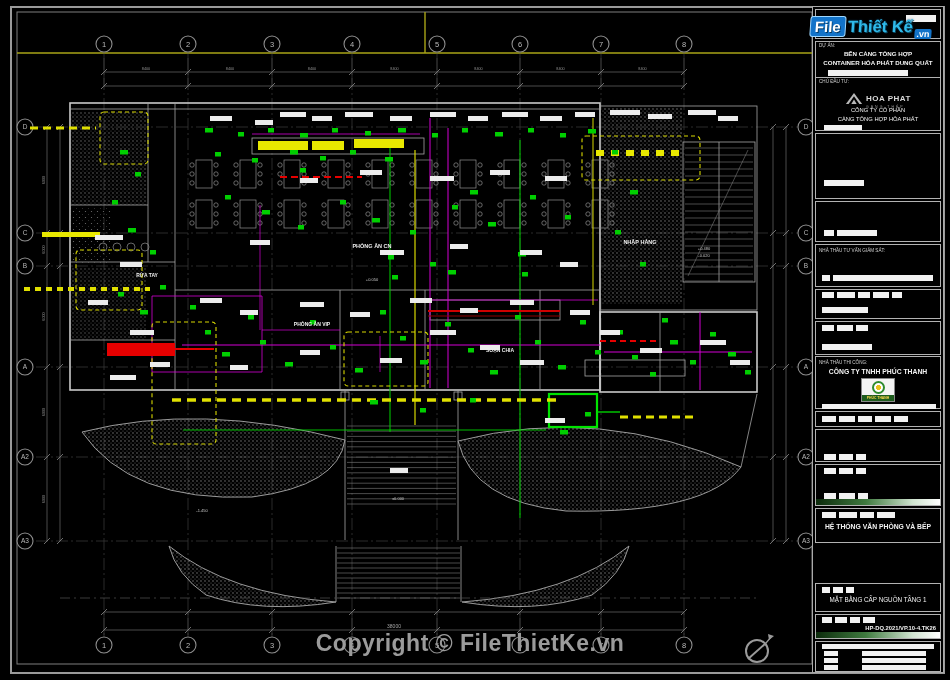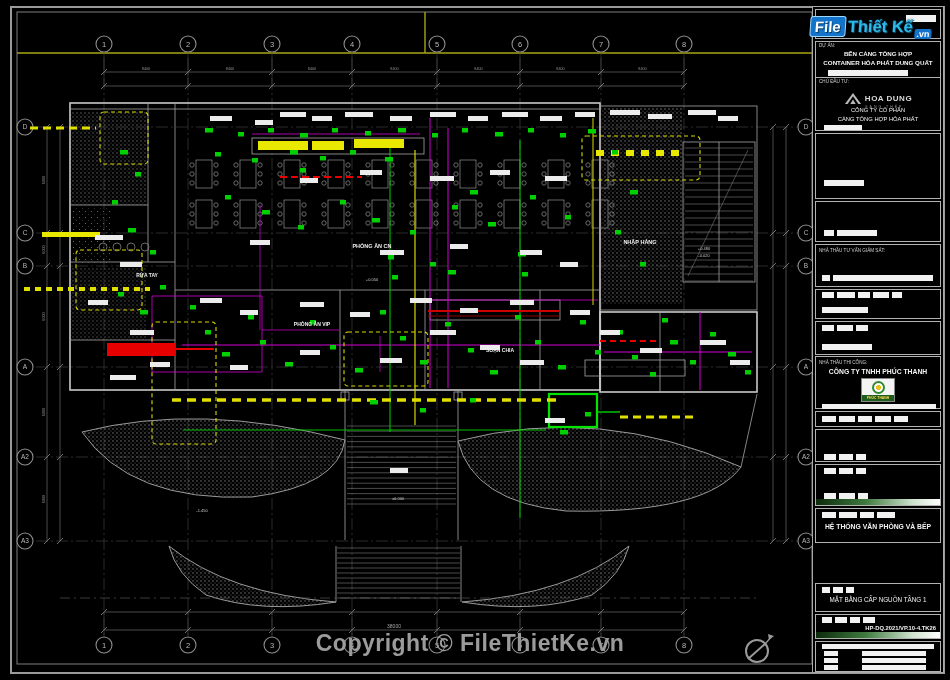--- a/index.html
+++ b/index.html
@@ -708,21 +708,21 @@
 
     <div class="tbx" style="top:70px;height:54px">
       <div class="tbl">CHỦ ĐẦU TƯ:</div>
       <div class="hp" style="top:9px">
         <svg width="18" height="13" viewBox="0 0 20 14">
           <polygon points="10,1 19,13 1,13" fill="#b9b9b9"></polygon>
           <polygon points="10,4.5 16,13 4,13" fill="#000"></polygon>
           <polygon points="10,8 13,13 7,13" fill="#b9b9b9"></polygon>
         </svg>
         <span>
-          <span class="hp-name">HOA DUNG</span>
+          <span class="hp-name">HOA PHAT</span>
           <span class="hp-sub">GANG THÉP</span>
         </span>
       </div>
       <div class="tc" style="top:29px;font-size:5.8px">CÔNG TY CỔ PHẦN</div>
       <div class="tc" style="top:38px;font-size:5.8px">CẢNG TỔNG HỢP HÒA PHÁT</div>
       <div class="bar" style="left:8px;top:47px;width:38px;height:5px"></div>
     </div>
 
     <div class="tbx" style="top:126px;height:66px">
       <div class="bar" style="left:8px;top:46px;width:40px"></div>

